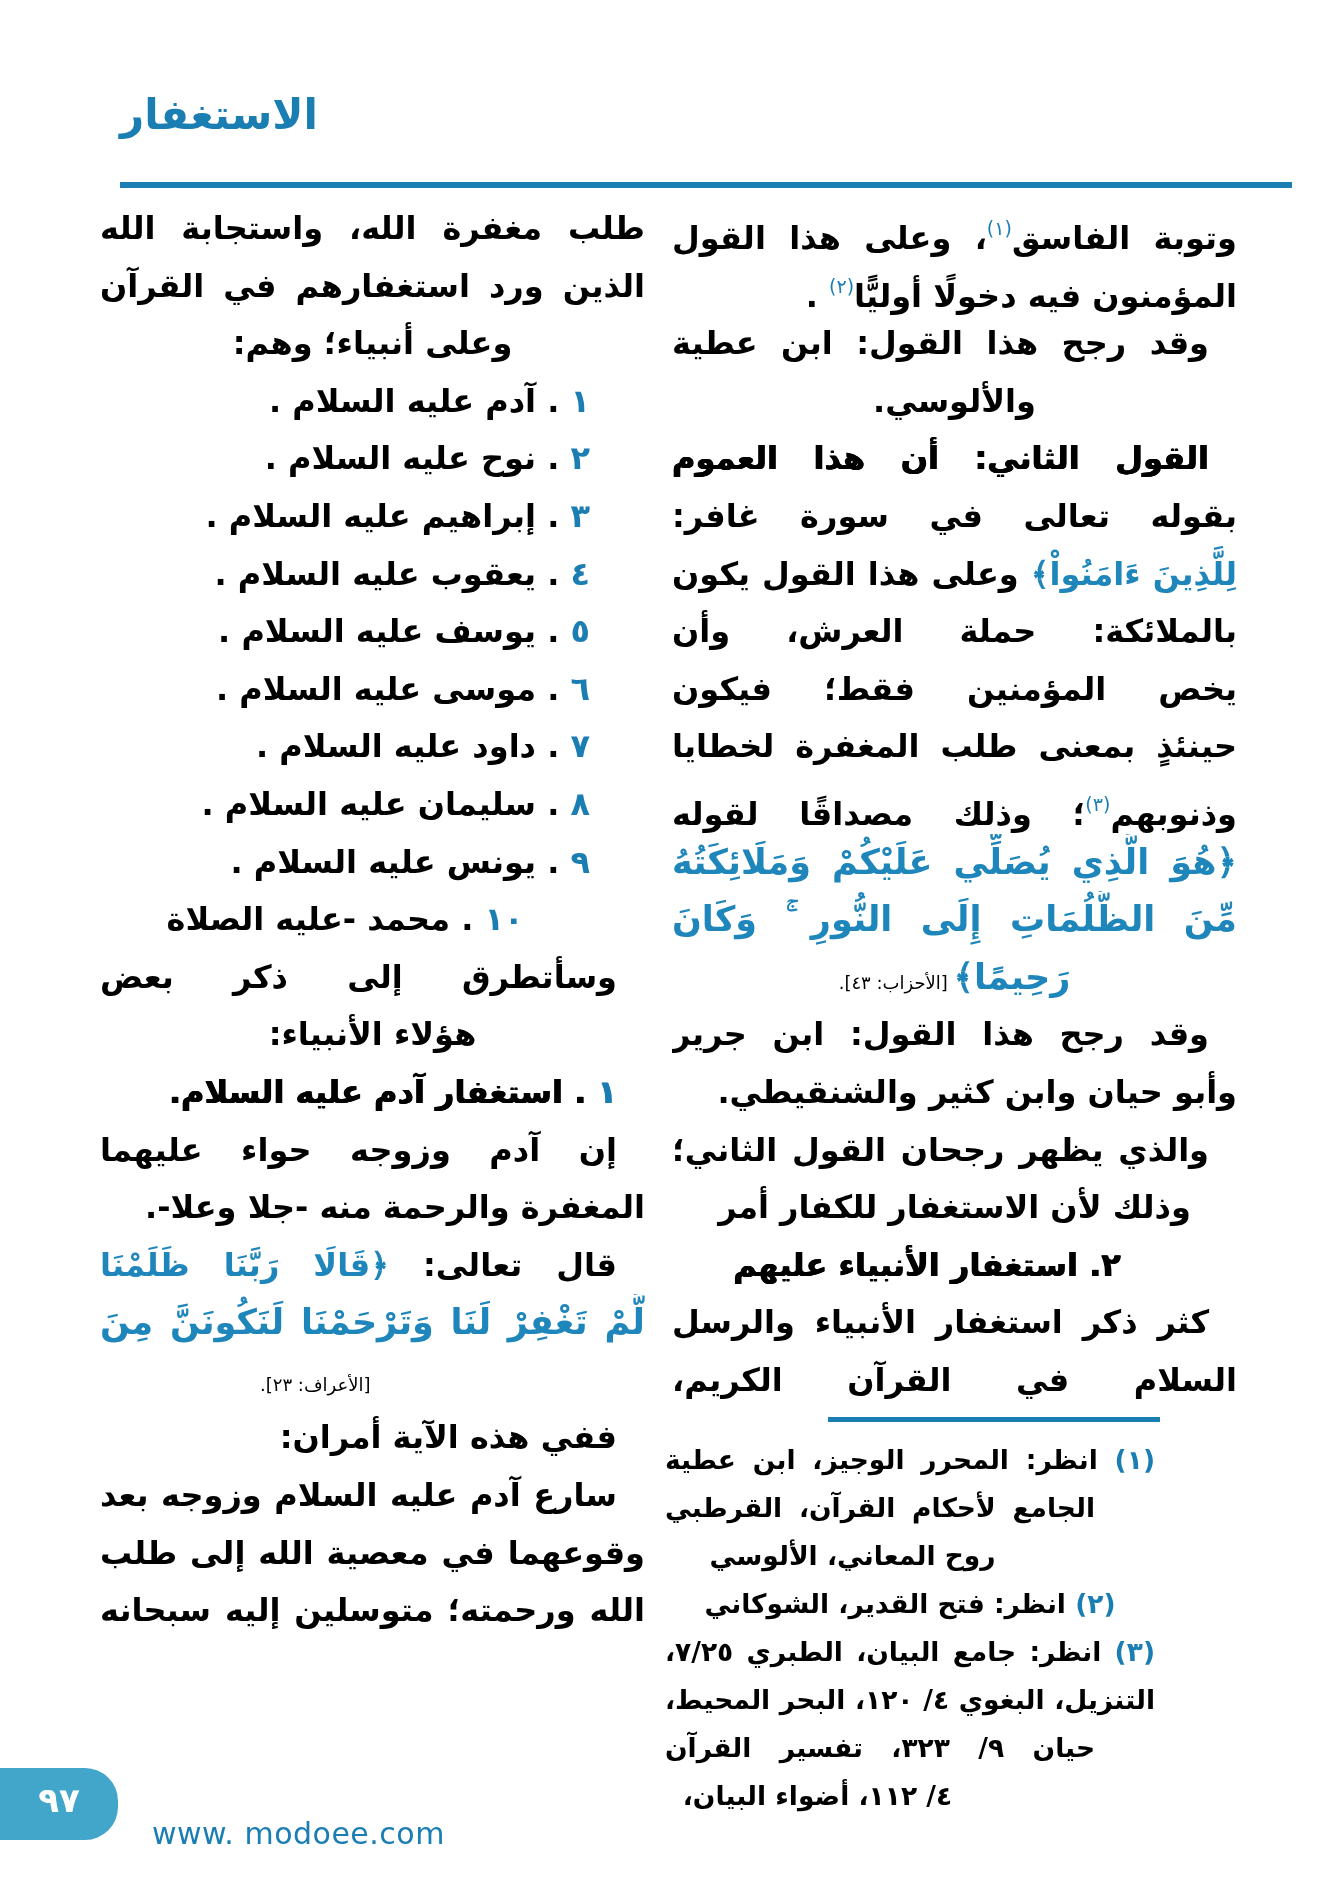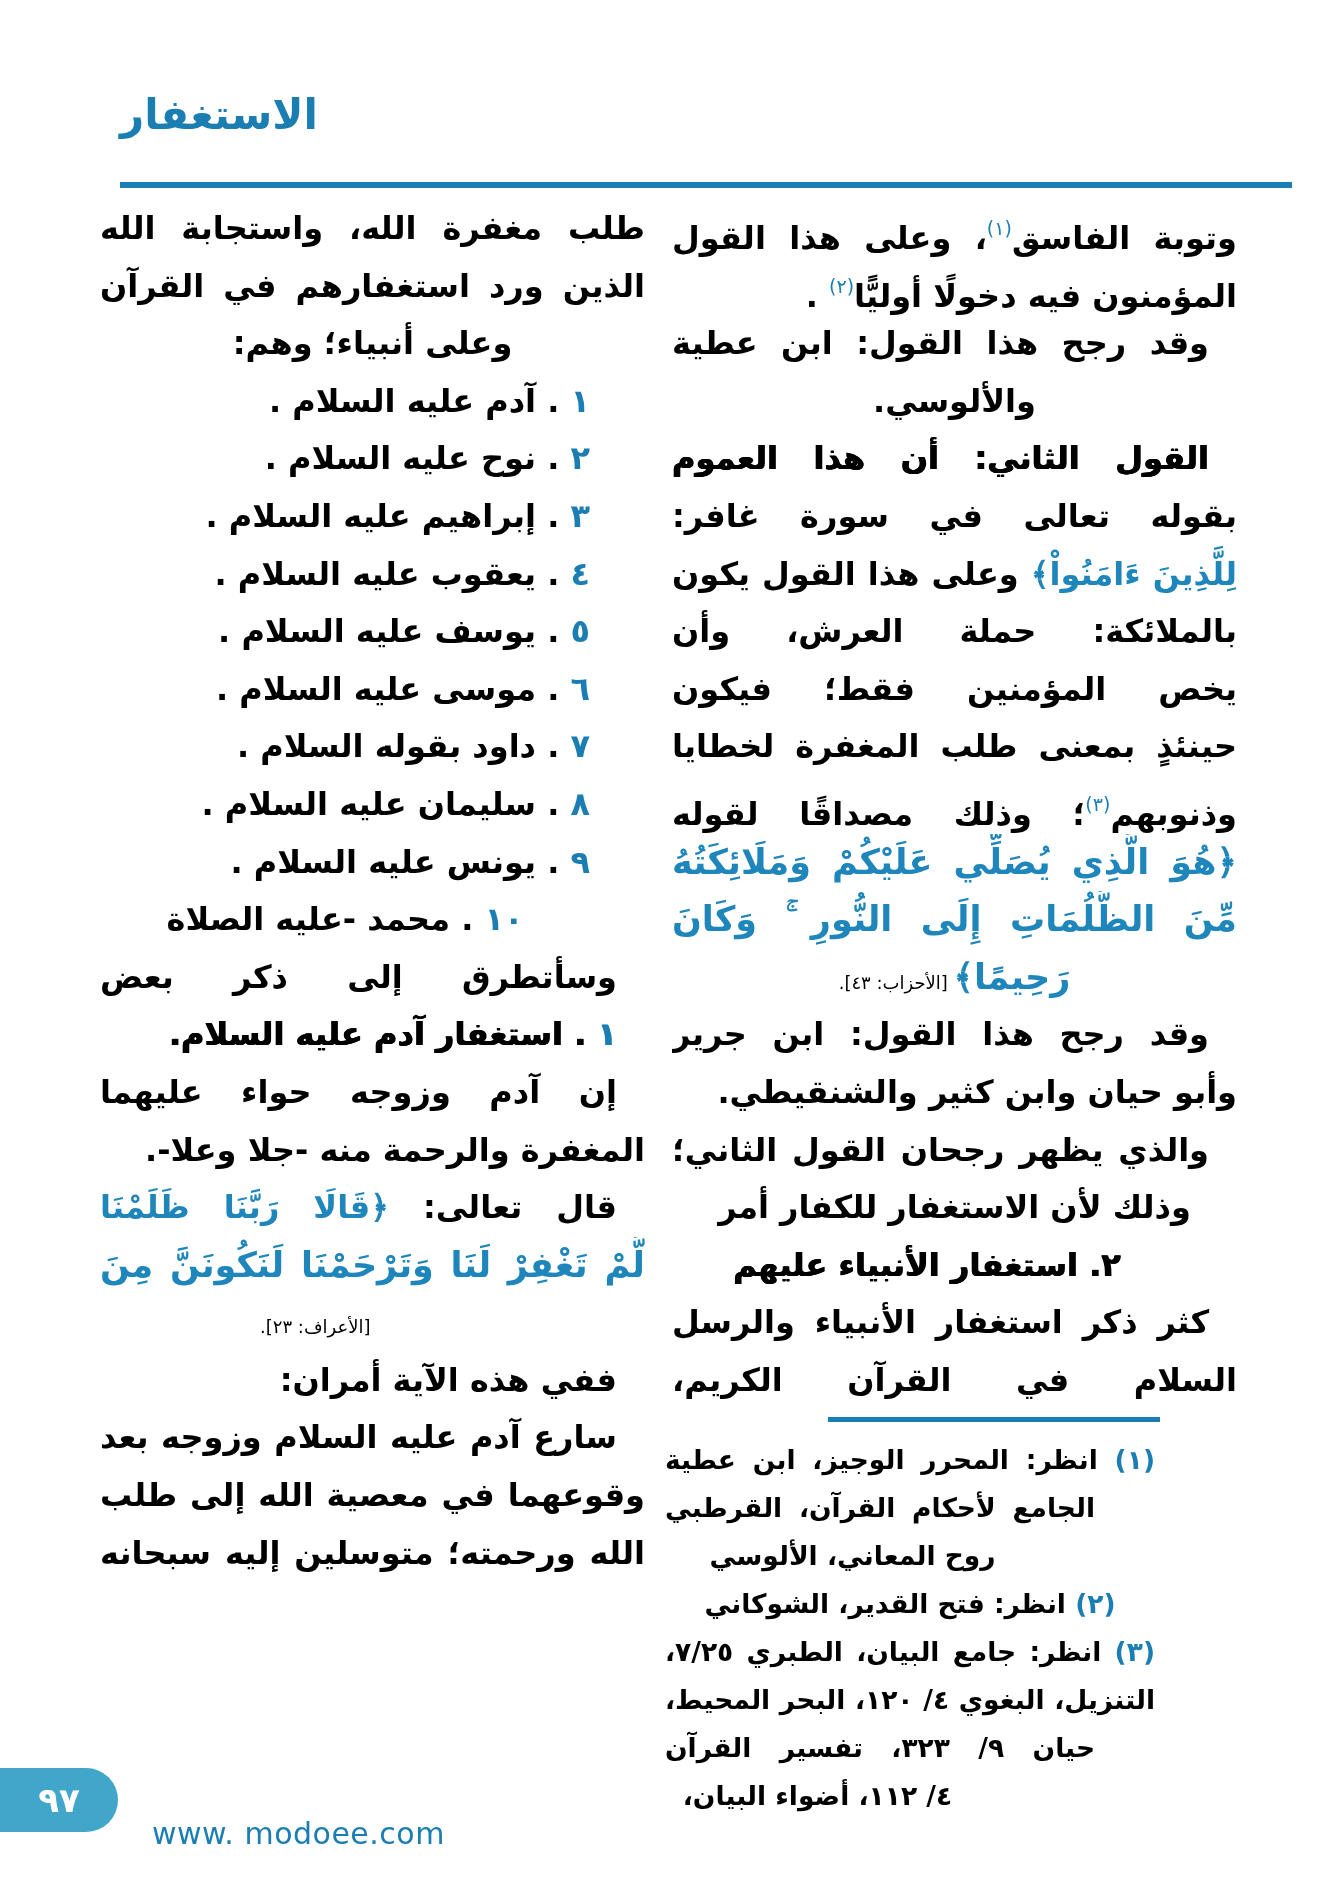--- a/index.html
+++ b/index.html
@@ -59,21 +59,21 @@
     height:48px;line-height:48px;
     font-size:26.5px;font-weight:bold;overflow:hidden;
   }
   .fline .seg-num{font-weight:bold;}
   .fi1{padding-right:60px;}
   .fi2{padding-right:115px;}
   .fi3{padding-right:185px;}
   
   .page-badge{
     position:absolute;left:0;top:1768px;
-    width:118px;height:64px;
+    width:118px;height:72px;
     background:#42a6ca;
     border-radius:0 33px 33px 0;
     color:#ffffff;text-align:center;line-height:64px;
     font-size:34px;font-weight:bold;
     direction:rtl;
   }
   .site-url{
     position:absolute;left:152px;top:1784px;
     font-size:30px;color:#1b7eb3;
     direction:ltr;letter-spacing:0.5px;
@@ -117,25 +117,26 @@
   <div class="col col-left">
       <div class="line full"><span class="seg-b">طلب مغفرة الله، واستجابة الله لهم، وعدد</span></div>
       <div class="line full"><span class="seg-b">الذين ورد استغفارهم في القرآن وصل إلى</span></div>
       <div class="line ctr"><span class="seg-b">وعلى أنبياء؛ وهم:</span></div>
       <div class="line end i2"><span class="seg-num">١</span><span class="seg-b"> . آدم عليه السلام .</span></div>
       <div class="line end i2"><span class="seg-num">٢</span><span class="seg-b"> . نوح عليه السلام .</span></div>
       <div class="line end i2"><span class="seg-num">٣</span><span class="seg-b"> . إبراهيم عليه السلام .</span></div>
       <div class="line end i2"><span class="seg-num">٤</span><span class="seg-b"> . يعقوب عليه السلام .</span></div>
       <div class="line end i2"><span class="seg-num">٥</span><span class="seg-b"> . يوسف عليه السلام .</span></div>
       <div class="line end i2"><span class="seg-num">٦</span><span class="seg-b"> . موسى عليه السلام .</span></div>
-      <div class="line end i2"><span class="seg-num">٧</span><span class="seg-b"> . داود بقوله السلام .</span></div>
+      <div class="line end i2"><span class="seg-num">٧</span><span class="seg-b"> . داود عليه السلام .</span></div>
       <div class="line end i2"><span class="seg-num">٨</span><span class="seg-b"> . سليمان عليه السلام .</span></div>
       <div class="line end i2"><span class="seg-num">٩</span><span class="seg-b"> . يونس عليه السلام .</span></div>
       <div class="line end i2"><span class="seg-num">١٠</span><span class="seg-b"> . محمد -عليه الصلاة والسلام-.</span></div>
       <div class="line full i1"><span class="seg-b">وسأتطرق إلى ذكر بعض استغفارات</span></div>
+      <div class="line ctr"><span class="seg-b">هؤلاء الأنبياء:</span></div>
       <div class="line end i1 h"><span class="seg-num">١</span><span class="seg-b"> . استغفار آدم عليه السلام.</span></div>
       <div class="line full i1"><span class="seg-b">إن آدم وزوجه حواء عليهما السلام طلبا</span></div>
       <div class="line end"><span class="seg-b">المغفرة والرحمة منه -جلا وعلا-.</span></div>
       <div class="line full i1"><span class="seg-b">قال تعالى: </span><span class="seg-q">﴿قَالَا رَبَّنَا ظَلَمْنَا أَنفُسَنَا وَإِن</span></div>
       <div class="line full qbig"><span class="seg-q">لَّمْ تَغْفِرْ لَنَا وَتَرْحَمْنَا لَنَكُونَنَّ مِنَ الْخَاسِرِينَ ﴾</span></div>
       <div class="line refline"><span class="seg-ref">[الأعراف: ٢٣].</span></div>
       <div class="line end i1"><span class="seg-b">ففي هذه الآية أمران:</span></div>
       <div class="line full i1"><span class="seg-b">سارع آدم عليه السلام وزوجه بعد</span></div>
       <div class="line full"><span class="seg-b">وقوعهما في معصية الله إلى طلب مغفرة</span></div>
       <div class="line full"><span class="seg-b">الله ورحمته؛ متوسلين إليه سبحانه بربوبيته،</span></div>

